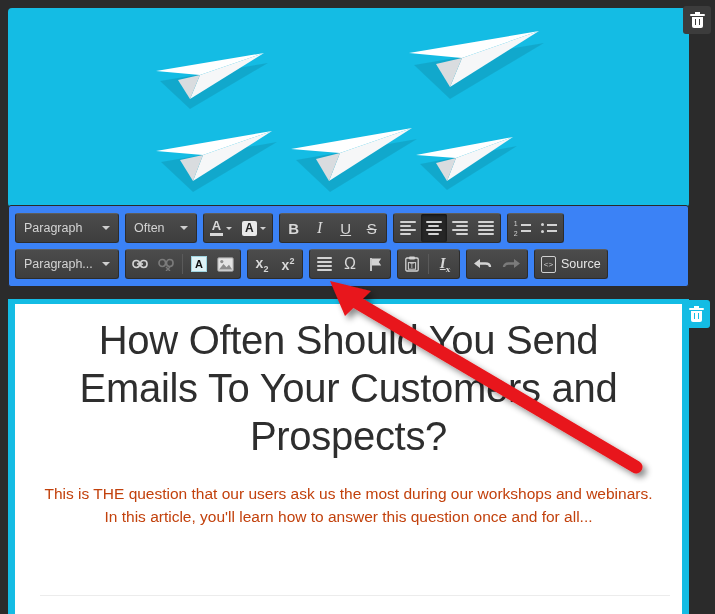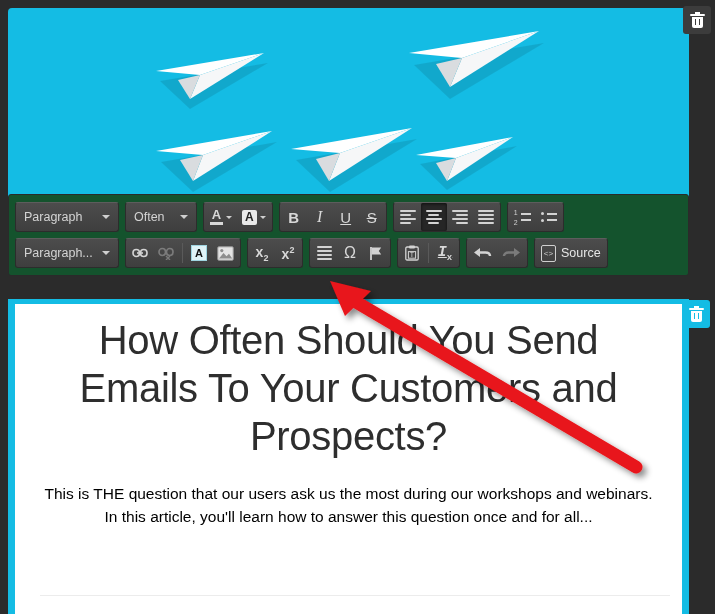--- a/index.html
+++ b/index.html
@@ -56,23 +56,23 @@
   .trash-glyph .slot {
     position: absolute; top: 7px; width: 1px; height: 6px;
   }
   #trash-hero .slot { background: #3c3c3c; }
   #trash-text .slot { background: #14bce4; }
   .trash-glyph .s1 { left: 5px; }
   .trash-glyph .s2 { left: 9px; }
 
   
   #toolbar {
-    position: absolute; left: 8px; top: 194px;
+    position: absolute; left: 8px; top: 205px;
     width: 681px; height: 82px;
-    background: #14532d;
+    background: #3b82f6;
     border: 1px solid #2a2a2a;
     border-radius: 3px;
     padding: 4px 3px;
   }
   .tb-row { display: flex; align-items: center; height: 36px; padding-left: 3px; }
   .tb-group {
     display: flex; align-items: center;
     background: linear-gradient(to bottom, #4c4c4c 0%, #3e3e3e 100%);
     border: 1px solid #2c2c2c;
     border-top-color: #5d5d5d;
@@ -161,21 +161,21 @@
     line-height: 48px;
     font-weight: normal;
     color: #2e2e2e;
     text-align: center;
     letter-spacing: -0.3px;
   }
   #body-copy {
     margin: 22px 6px 0 6px;
     font-size: 15.5px;
     line-height: 23px;
-    color: #000000;
+    color: #c2410c;
     text-align: center;
   }
   #divider {
     position: absolute; left: 25px; bottom: 18px; width: 630px;
     height: 1px; background: #ececec;
   }
 
   
   #arrow-overlay { position: absolute; inset: 0; pointer-events: none; }
 </style>
@@ -421,21 +421,21 @@
         <div class="tb-btn">
           <svg width="14" height="16" viewBox="0 0 14 16">
             <rect x="0.8" y="2" width="12.4" height="13" rx="1.2" stroke="#d3d3d3" stroke-width="1.3" fill="none"></rect>
             <rect x="4" y="0.6" width="6" height="3" rx="1" fill="#d3d3d3"></rect>
             <text x="7" y="12.4" font-size="7" fill="#d3d3d3" text-anchor="middle" font-family="Liberation Sans, sans-serif">T</text>
             <rect x="3.4" y="6.6" width="7.2" height="6.6" stroke="#d3d3d3" stroke-width="1" fill="none"></rect>
           </svg>
         </div>
         <div class="tb-sep"></div>
         <div class="tb-btn">
-          <span style="font-family:Liberation Mono, monospace;font-style:italic;font-weight:bold;font-size:15px;text-decoration:underline;"><span>I</span><sub style="font-size:9px;font-style:normal;text-decoration:none;">x</sub></span>
+          <span style="font-family:Liberation Serif, serif;font-style:italic;font-weight:bold;font-size:15px;text-decoration:underline;"><span>I</span><sub style="font-size:9px;font-style:normal;text-decoration:none;">x</sub></span>
         </div>
       </div>
 
       <div class="tb-group">
         <div class="tb-btn">
           <svg width="19" height="14" viewBox="0 0 19 14">
             <path d="M7 2 L1 6.5 L7 11 Z" fill="#d3d3d3"></path>
             <path d="M5.5 6.5h7c3 0 4.5 1.6 4.5 3.6" stroke="#d3d3d3" stroke-width="2.4" fill="none"></path>
           </svg>
         </div>

